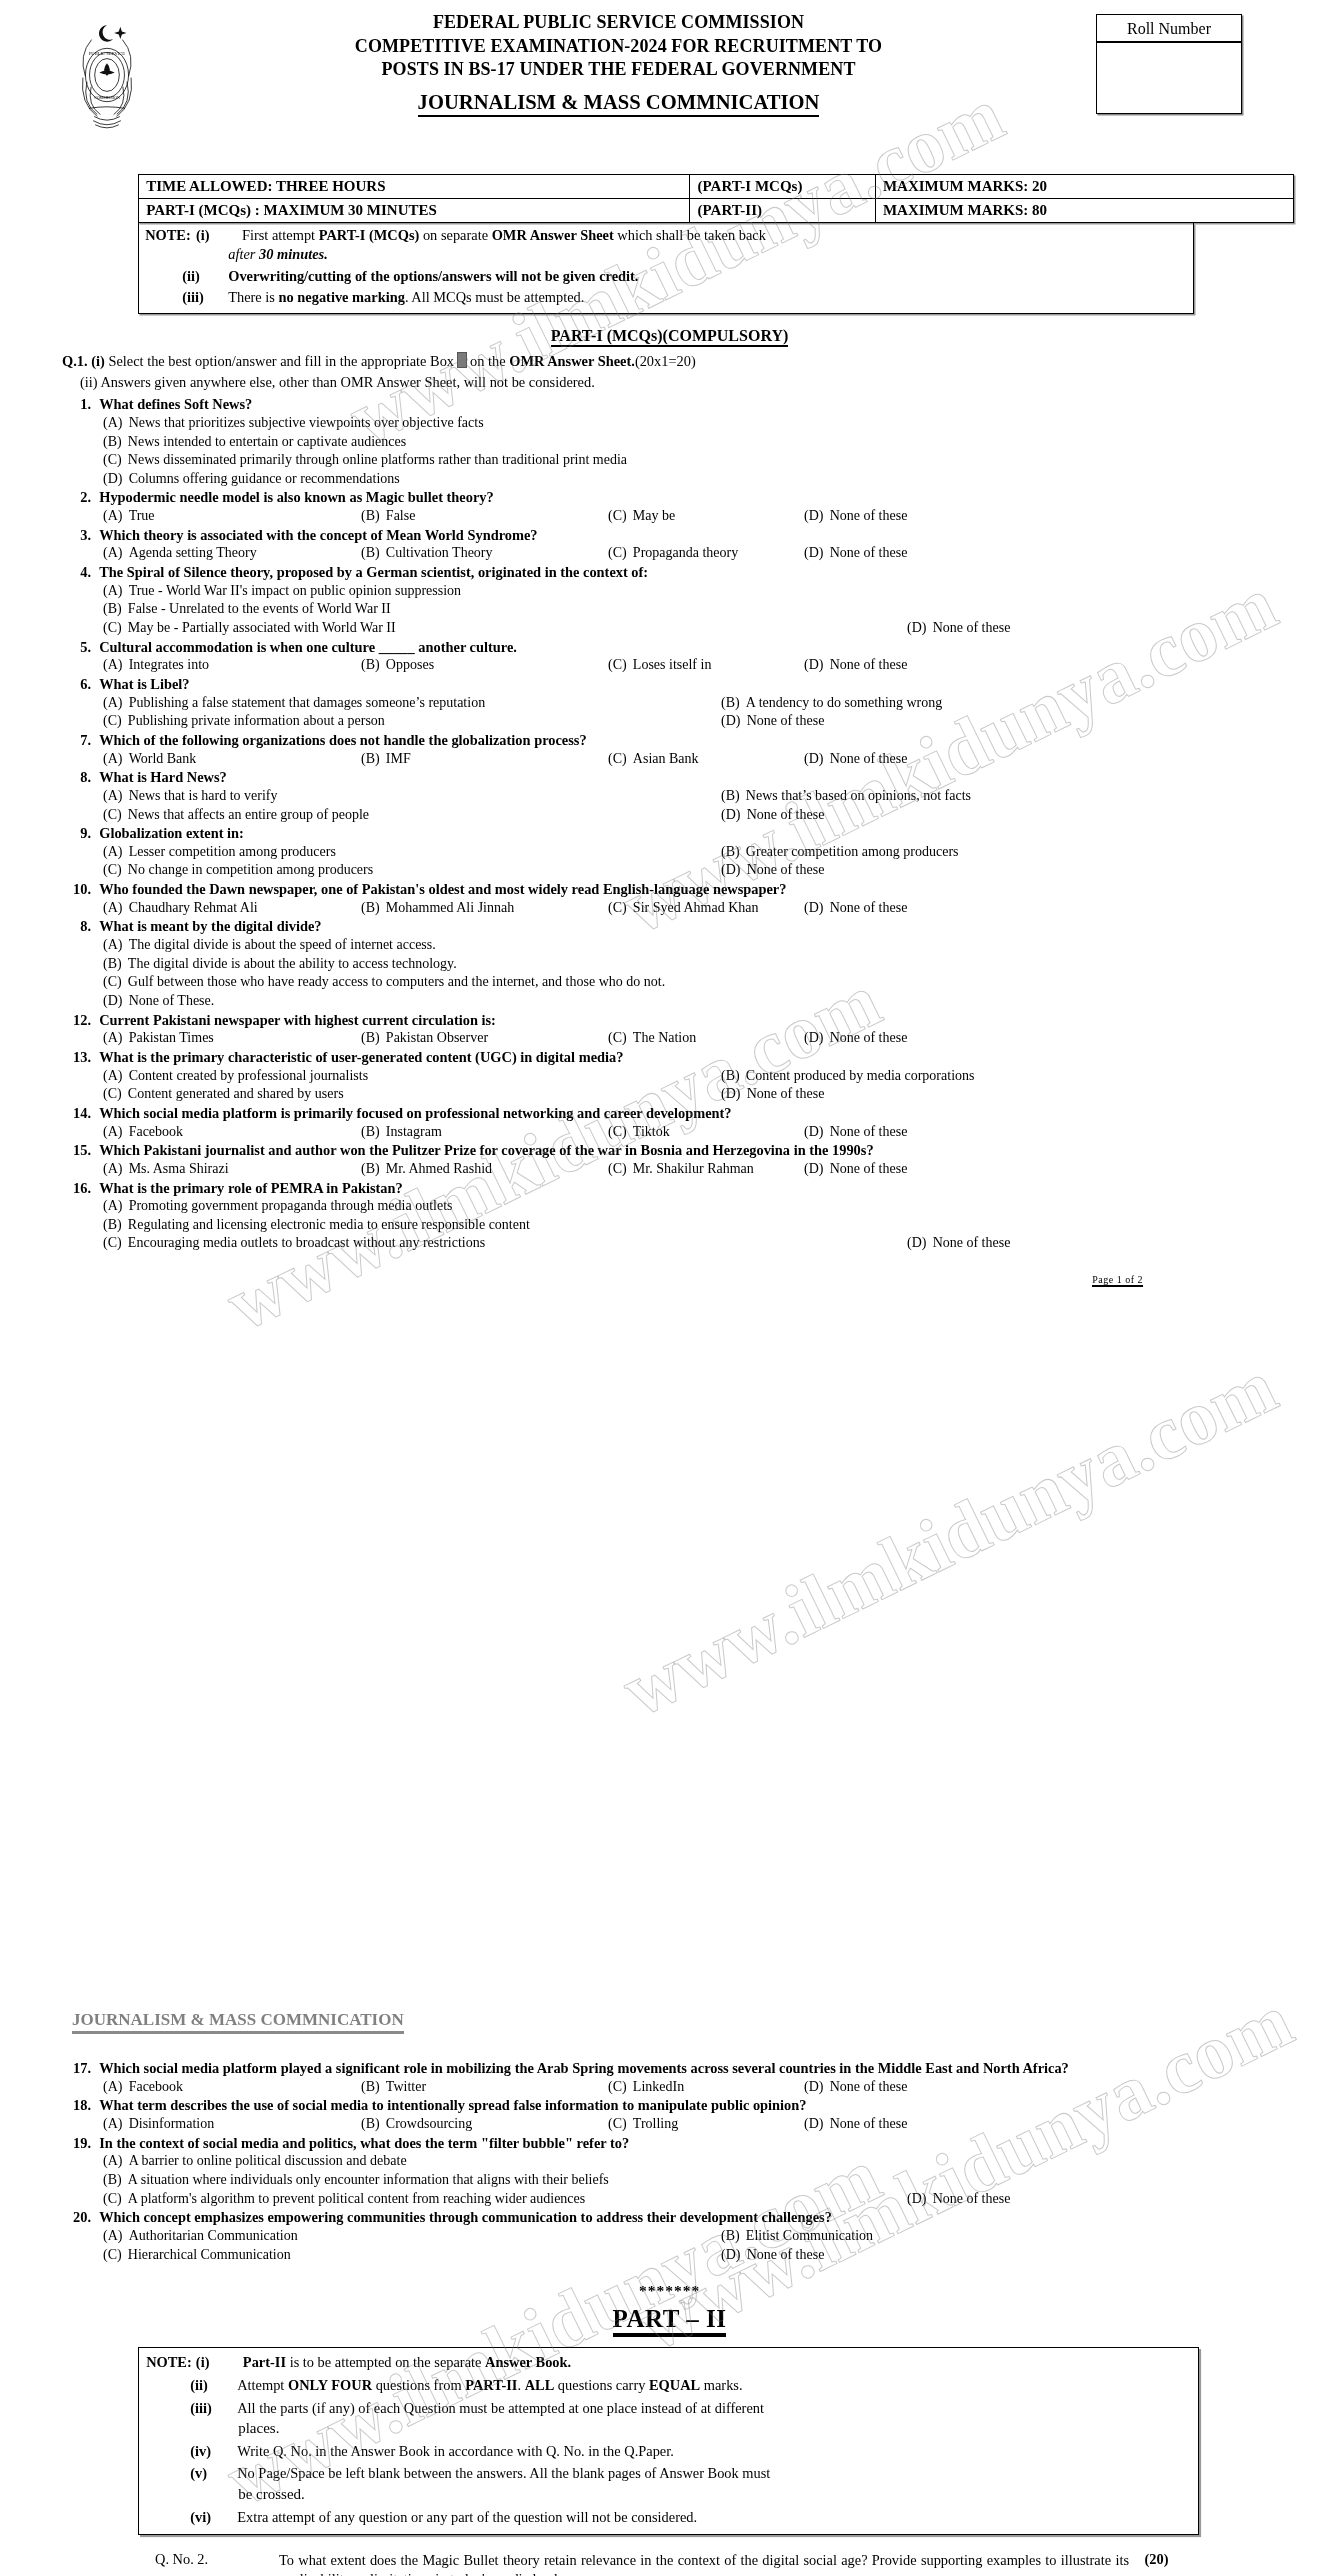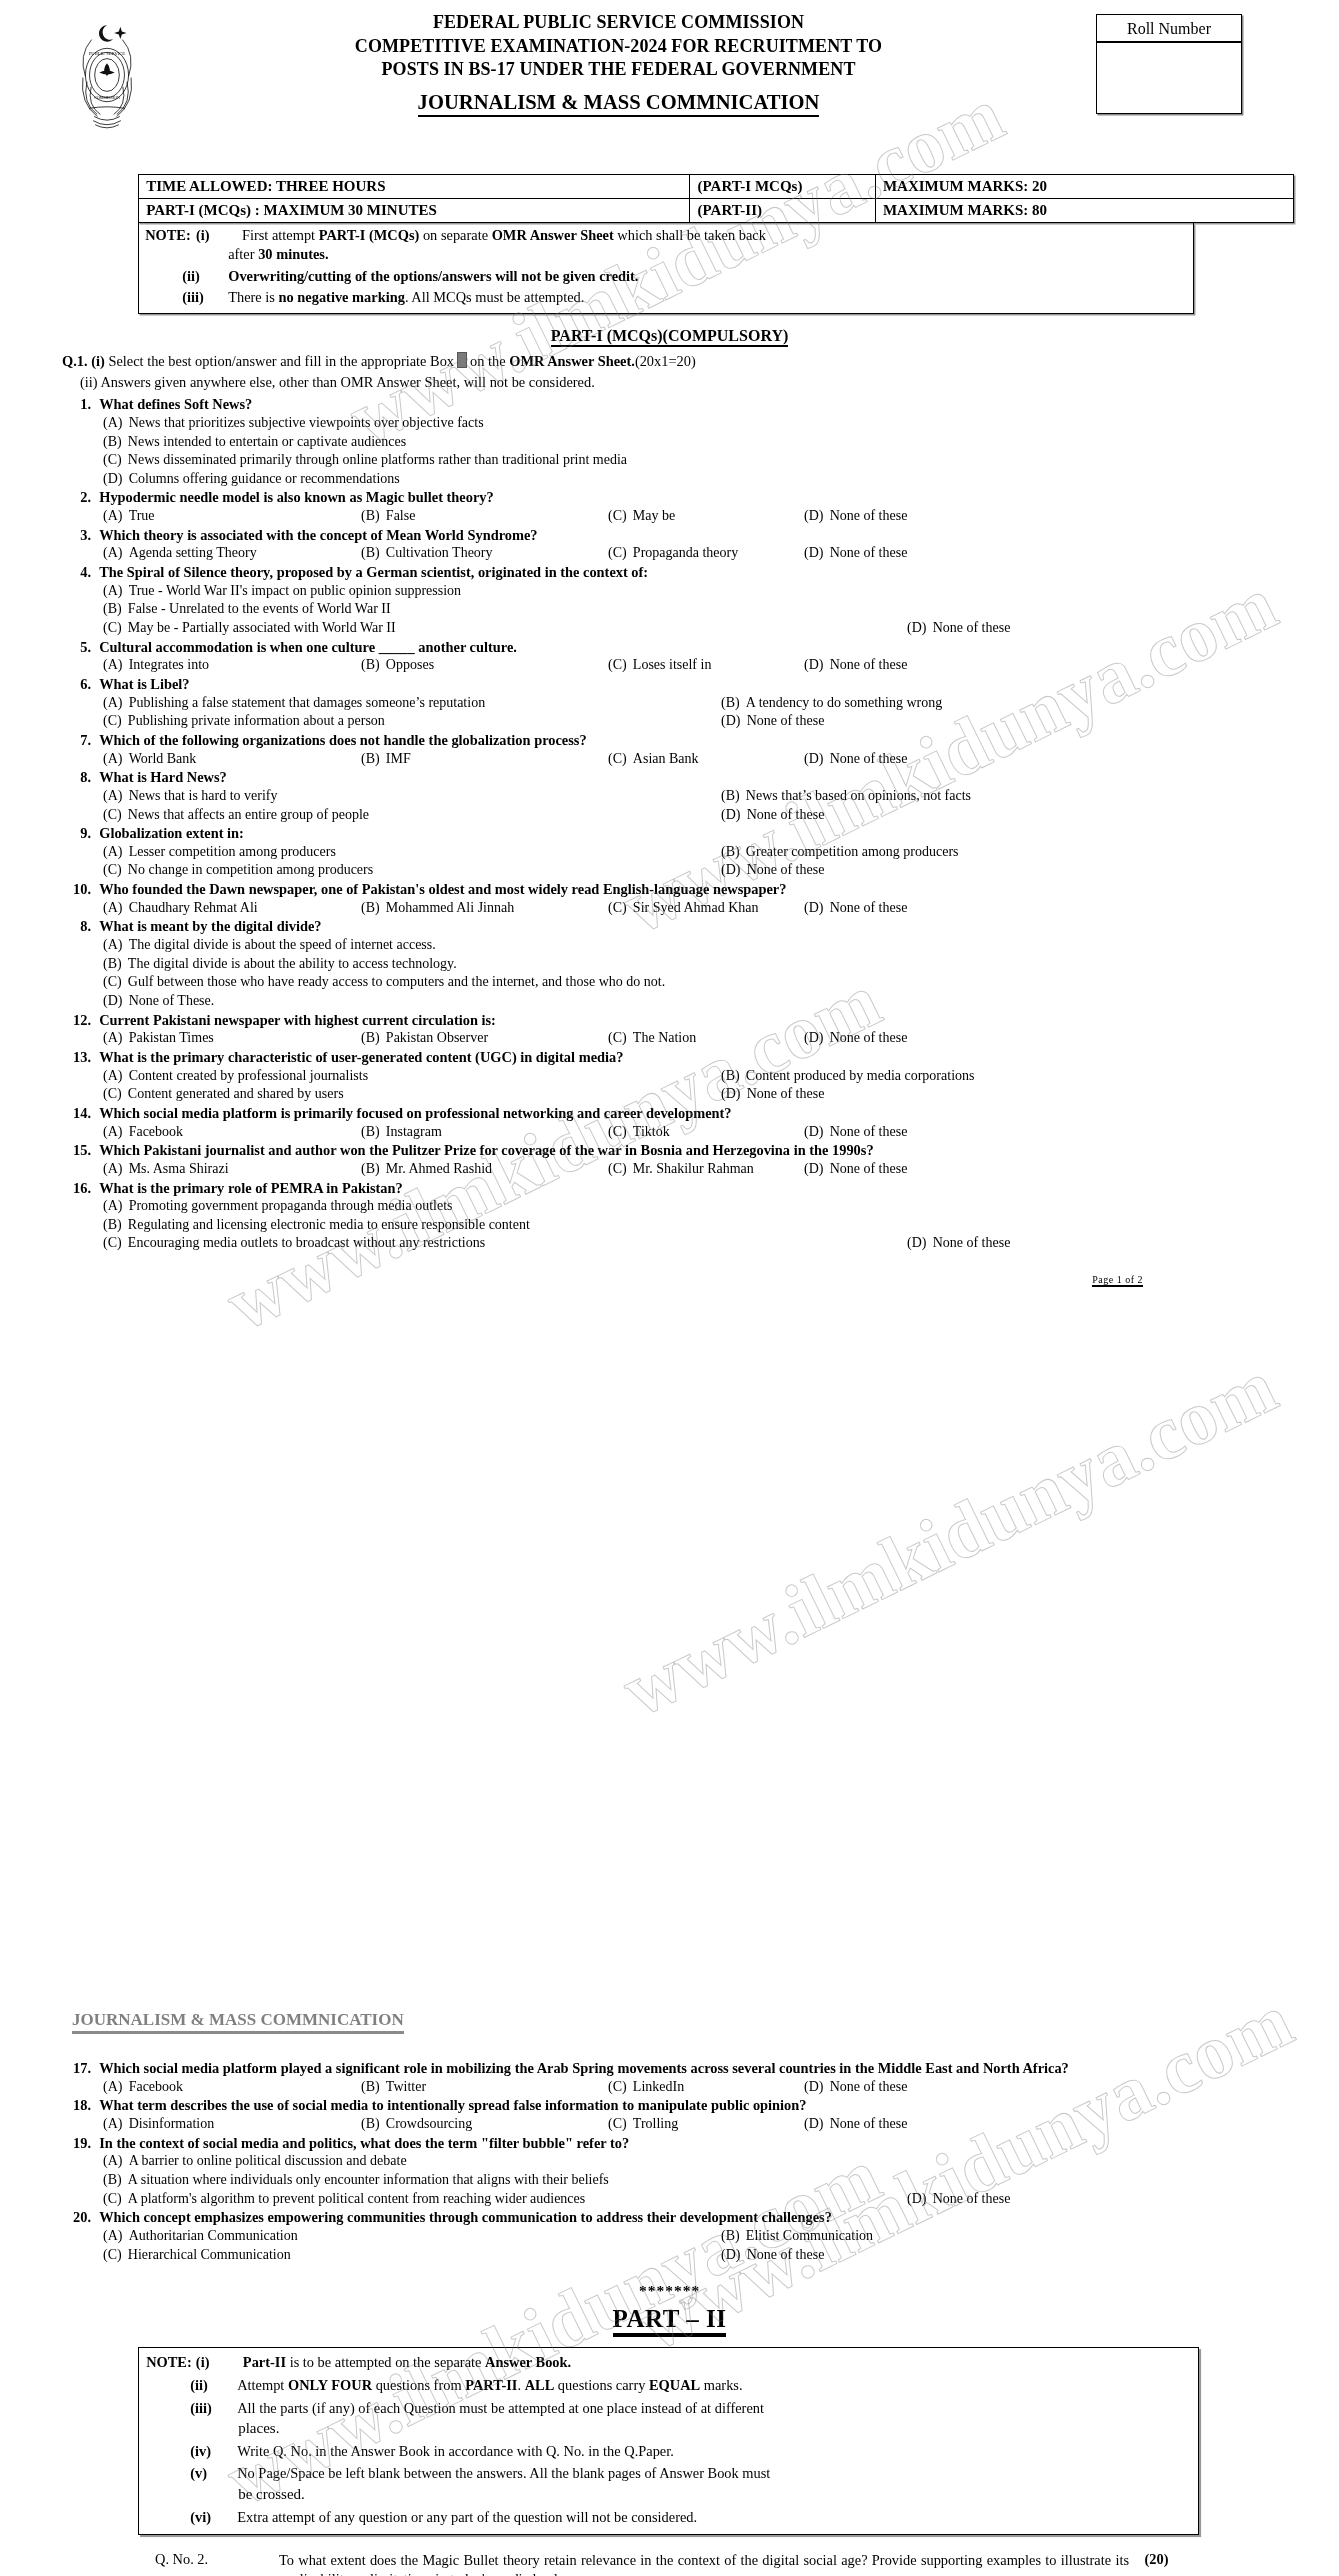--- a/index.html
+++ b/index.html
@@ -122,21 +122,21 @@
   }
   .note-row {
     font-size: 14.4px;
     line-height: 1.34;
     display: flex;
   }
   .note-lead { font-weight: bold; white-space: nowrap; margin-right: 5.2px; }
   .note-rn { width: 46px; flex: 0 0 46px; text-align: left; font-weight: bold; }
   .note-rn.ind { margin-left: 37px; }
   .note-body { flex: 1; }
-  .note-cont { margin-left: 83px; font-size: 14.4px; line-height: 1.34; }
+  .note-cont { margin-left: 83px; font-size: 14.4px; line-height: 1.34; font-style: italic; }
   b, strong { font-weight: bold; }
 
   
   .part-head {
     text-align: center;
     margin-top: 13.4px;
   }
   .part-head span {
     font-size: 16px;
     font-weight: bold;

